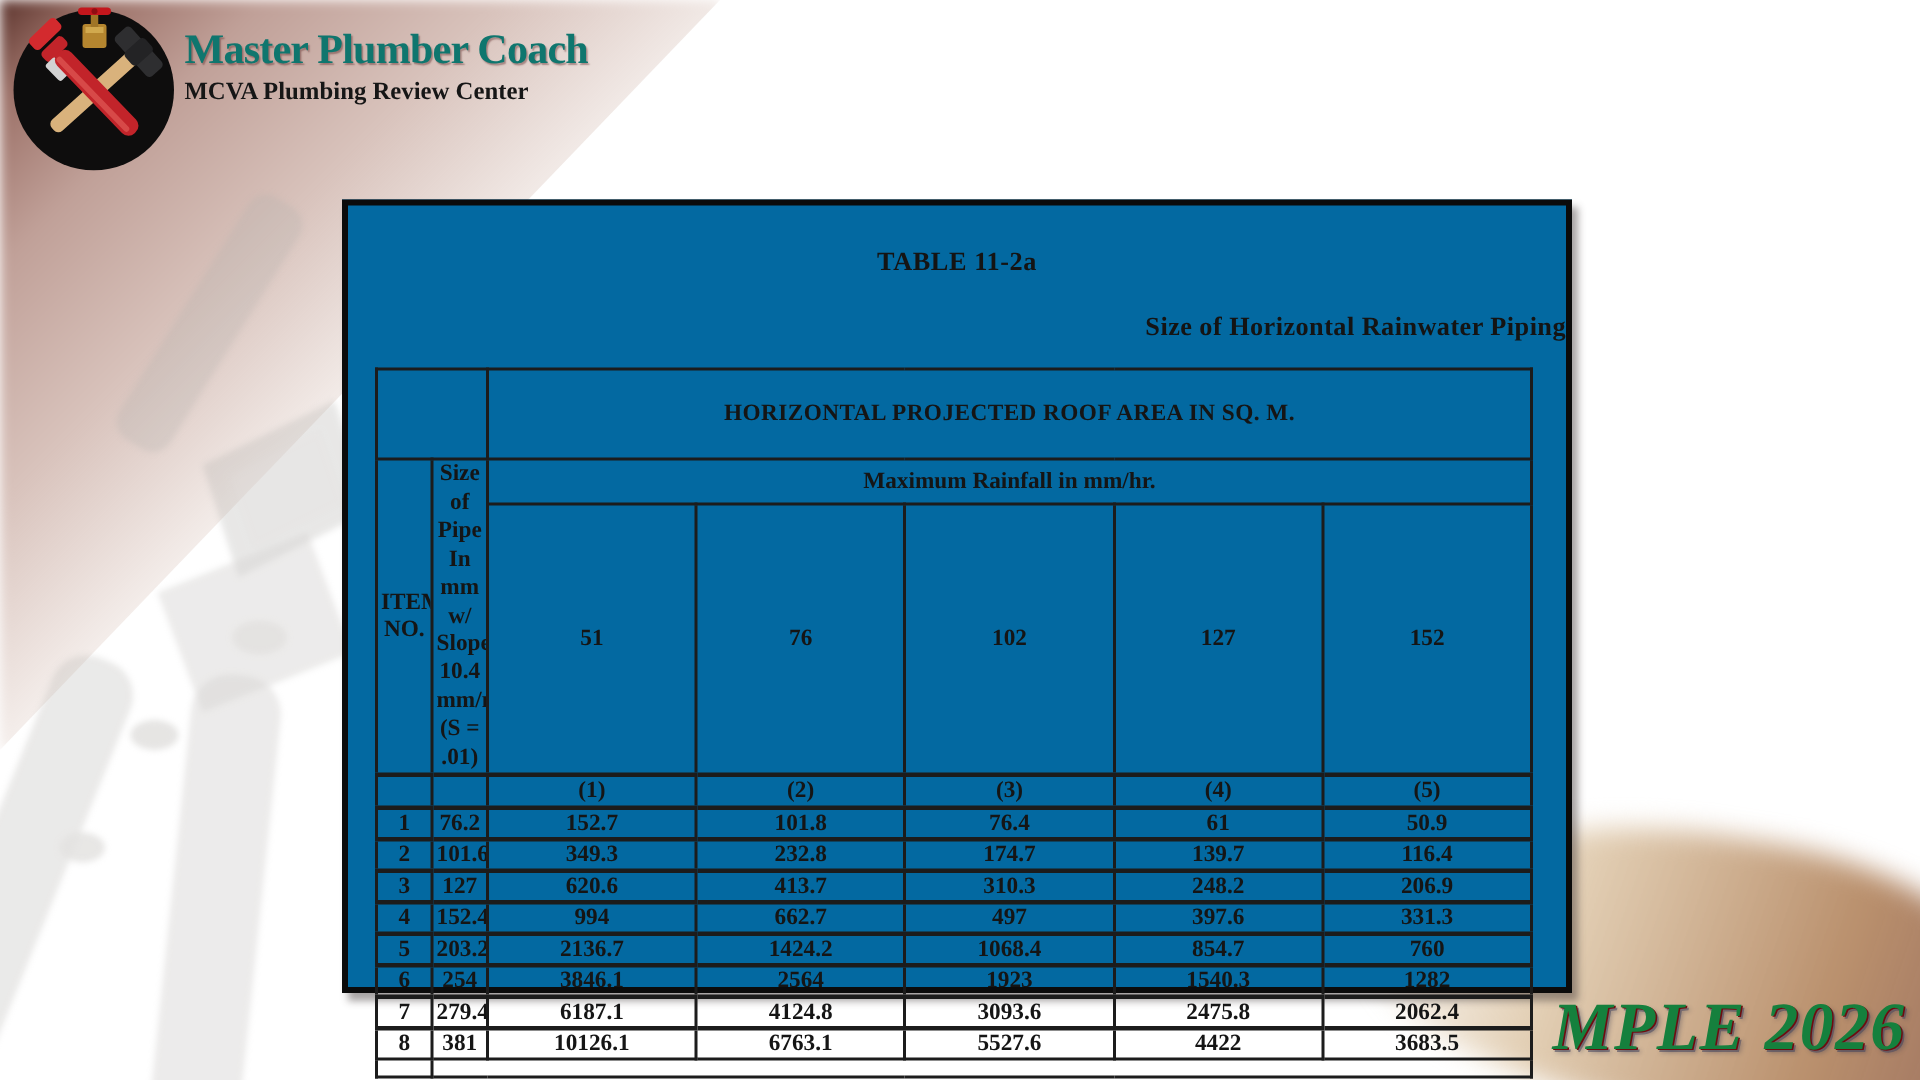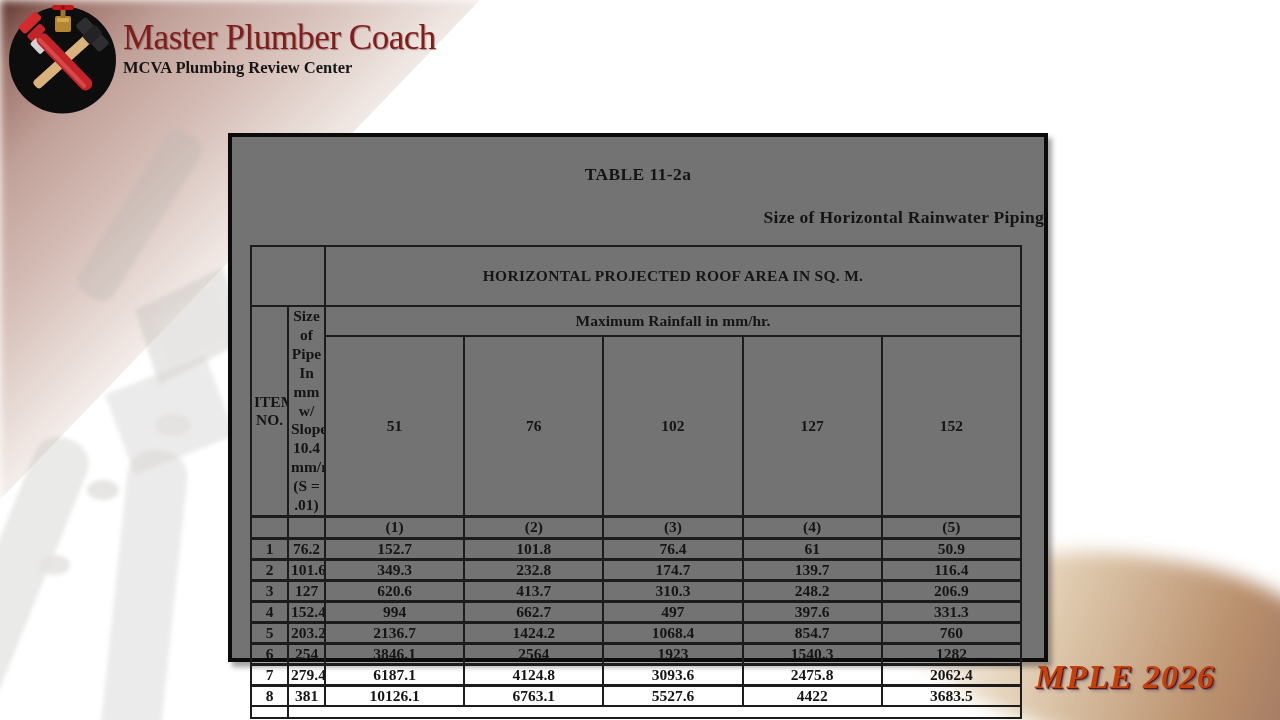--- a/index.html
+++ b/index.html
@@ -22,36 +22,36 @@
     transform:rotate(9deg);
     border-radius:55% 45% 45% 60%/60% 50% 50% 42%;
     filter:blur(9px);
   }
   .pliers-svg{position:absolute;left:-15px;top:95px;filter:blur(2px);opacity:.5;}
   
   .brand{position:absolute;left:6px;top:2px;display:flex;align-items:flex-start;}
   .logo-circle{width:113px;height:113px;flex:0 0 auto;}
   .brand-text{margin-left:4px;margin-top:18px;width:222px;text-align:center;}
   .brand-title{
-    font-family:"Liberation Serif",serif;font-weight:400;font-size:35px;line-height:1.0;
-    color:#7f1d1d;white-space:nowrap;letter-spacing:-.5px;
+    font-family:"Liberation Serif",serif;font-weight:700;font-size:28px;line-height:1.0;
+    color:#0f766e;white-space:nowrap;letter-spacing:-.5px;
     text-shadow:1px 1px 1px rgba(90,40,40,.45);
   }
   .brand-tagline{
     font-family:cursive;font-style:italic;font-weight:600;font-size:15px;
     color:#181818;margin-top:3px;white-space:nowrap;
   }
   .brand-center{
     font-family:"Liberation Serif",serif;font-weight:700;font-size:16.5px;
     color:#161616;margin-top:3px;white-space:nowrap;
   }
   
   .panel{
     position:absolute;left:228px;top:133px;width:812px;height:521px;
-    background:#737373;border:4px solid #0b0b0b;
+    background:#0369a1;border:4px solid #0b0b0b;
     box-shadow:4px 5px 5px rgba(60,50,50,.45);
     color:#141414;
   }
   .doc-label{
     text-align:center;margin-top:27px;font-weight:700;font-size:17.5px;letter-spacing:.4px;
   }
   .doc-title{
     text-align:right;margin-top:22px;font-weight:700;font-size:17.5px;letter-spacing:.3px;
   }
   table.rain{
@@ -76,21 +76,21 @@
   td.rain-header{font-size:15.5px;}
   td.col-num{font-size:16px;}
   td.idx{font-size:15px;}
   td.item-head{vertical-align:bottom;white-space:pre-line;line-height:1.15;font-size:15px;padding-bottom:3px;}
   td.size-head{vertical-align:bottom;white-space:pre-line;line-height:1.22;font-size:14.5px;padding-bottom:3px;}
   tr.r-idx td,tr.r-data td{border-top-width:3px;}
   
   .watermark{
     position:absolute;left:1035px;top:658px;
     font-family:"Liberation Serif",serif;font-weight:700;font-style:italic;
-    font-size:34px;color:#c2410c;white-space:nowrap;letter-spacing:1px;
+    font-size:45px;color:#15803d;white-space:nowrap;letter-spacing:1px;
     text-shadow:1px 1px 0 #6e0c10,2px 2px 0 rgba(70,70,95,.55),3px 3px 3px rgba(60,60,80,.35);
   }
 </style>
 </head>
 <body>
 
 <div class="band-top"></div>
 <div class="band-bottom"></div>
 
 <svg class="pliers-svg" width="280" height="630" viewBox="0 0 280 630">

